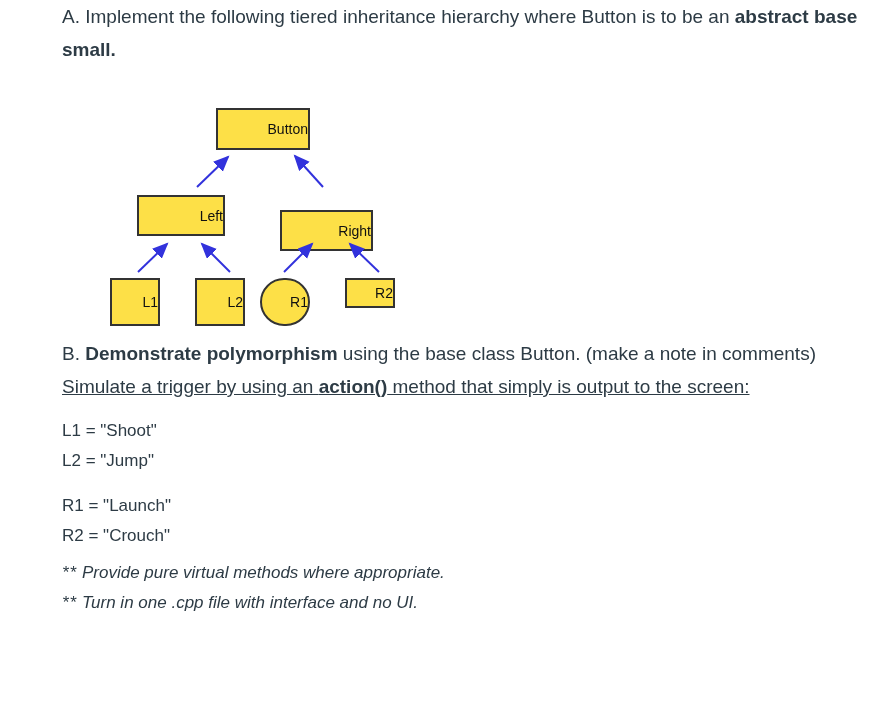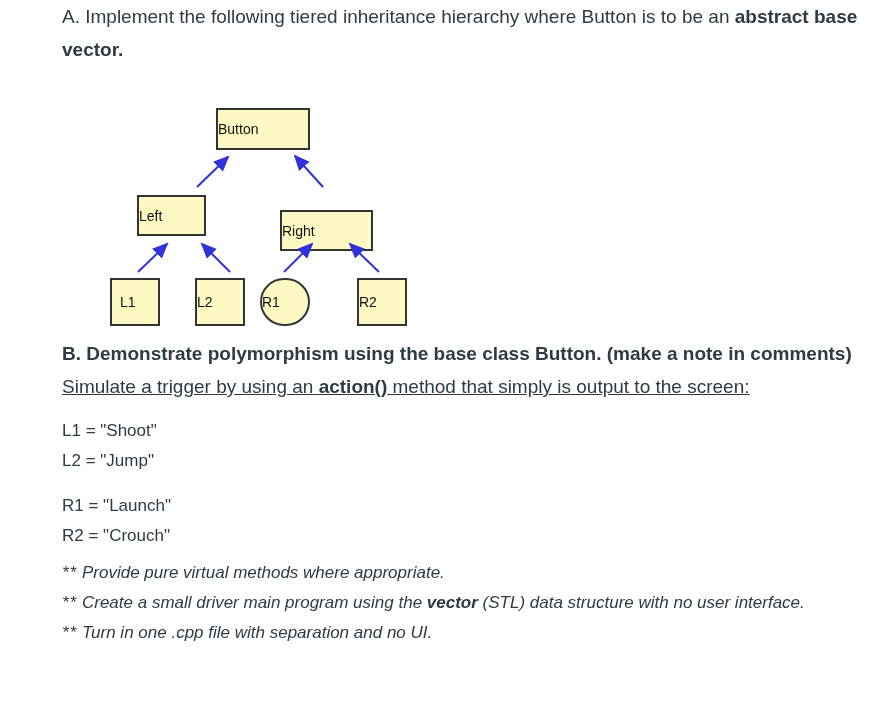--- a/index.html
+++ b/index.html
@@ -15,21 +15,21 @@
   #page { width: 892px; height: 727px; }
 
   .content { padding-left: 62px; padding-right: 6px; }
 
   p.para {
     font-size: 19px;
     line-height: 33px;
     margin: 0;
   }
   .para-a { margin-top: 5px; }
-  .para-b { margin-top: 26px; font-weight: bold; }
+  .para-b { margin-top: 26px; }
   .para-simulate { margin-top: 13px; text-decoration: underline; }
 
   .assign-group {
     font-size: 17px;
     line-height: 30px;
     margin: 0;
   }
   .assign-left { margin-top: 13px; }
   .assign-right { margin-top: 15px; }
 
@@ -44,51 +44,51 @@
 
   
   .diagram {
     position: relative;
     width: 892px;
     height: 235px;
     margin-top: 36px;
   }
   .class-box {
     position: absolute;
-    background: #fef9c3;
+    background: #fde047;
     border: 2px solid #333333;
     display: flex;
     align-items: center;
-    justify-content: flex-start;
+    justify-content: flex-end;
     font-size: 14px;
     color: #111111;
     font-family: "Liberation Sans", sans-serif;
   }
   .box-button { left: 216px; top: 6px;   width: 94px; height: 42px; }
-  .box-left   { left: 137px; top: 93px;  width: 69px; height: 41px; }
+  .box-left   { left: 137px; top: 93px;  width: 88px; height: 41px; }
   .box-right  { left: 280px; top: 108px;  width: 93px; height: 41px; }
   .box-l1     { left: 110px; top: 176px; width: 50px; height: 48px; padding-left: 8px; }
   .box-l2     { left: 195px; top: 176px; width: 50px; height: 48px; }
   .box-r1     { left: 260px; top: 176px; width: 50px; height: 48px; border-radius: 24px; }
-  .box-r2     { left: 357px; top: 176px; width: 50px; height: 48px; }
+  .box-r2     { left: 345px; top: 176px; width: 50px; height: 30px; }
 
   .arrows {
     position: absolute;
     left: 0; top: 0;
     width: 892px; height: 235px;
     pointer-events: none;
   }
 </style>
 </head>
 <body>
 
 <div id="page">
 
   <div class="content">
-    <p class="para para-a"><span>A. Implement the following tiered inheritance hierarchy where Button is to be an </span><b>abstract base</b><br><b>vector.</b></p>
+    <p class="para para-a"><span>A. Implement the following tiered inheritance hierarchy where Button is to be an </span><b>abstract base</b><br><b>small.</b></p>
   </div>
 
   <div class="diagram">
     <div class="class-box box-button">
         <span>Button</span>
       </div>
     <div class="class-box box-left">
         <span>Left</span>
       </div>
     <div class="class-box box-right">
@@ -126,18 +126,17 @@
     <p class="para para-b"><span>B. </span><b>Demonstrate polymorphism</b><span> using the base class Button. (make a note in comments)</span></p>
 
     <p class="para para-simulate"><span>Simulate a trigger by using an </span><b>action()</b><span> method that simply is output to the screen:</span></p>
 
     <p class="assign-group assign-left"><span>L1 = "Shoot"</span><br><span>L2 = "Jump"</span></p>
 
     <p class="assign-group assign-right"><span>R1 = "Launch"</span><br><span>R2 = "Crouch"</span></p>
 
     <div class="notes">
       <p class="note-line"><span class="note-marker">**</span><span> Provide pure virtual methods where appropriate.</span><b></b><span></span></p>
-      <p class="note-line"><span class="note-marker">**</span><span> Create a small driver main program using the </span><b>vector</b><span> (STL) data structure with no user interface.</span></p>
-      <p class="note-line"><span class="note-marker">**</span><span> Turn in one .cpp file with separation and no UI.</span><b></b><span></span></p>
+      <p class="note-line"><span class="note-marker">**</span><span> Turn in one .cpp file with interface and no UI.</span><b></b><span></span></p>
     </div>
   </div>
 
 </div>
 
 </body></html>

